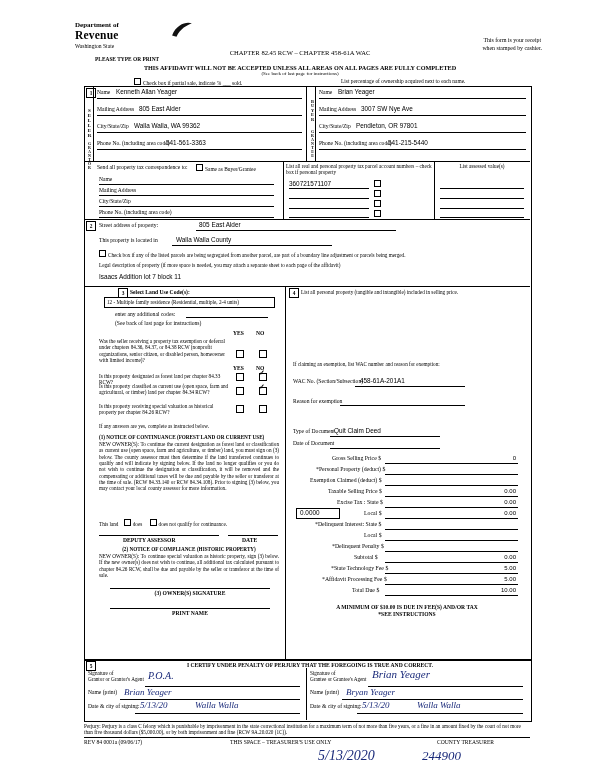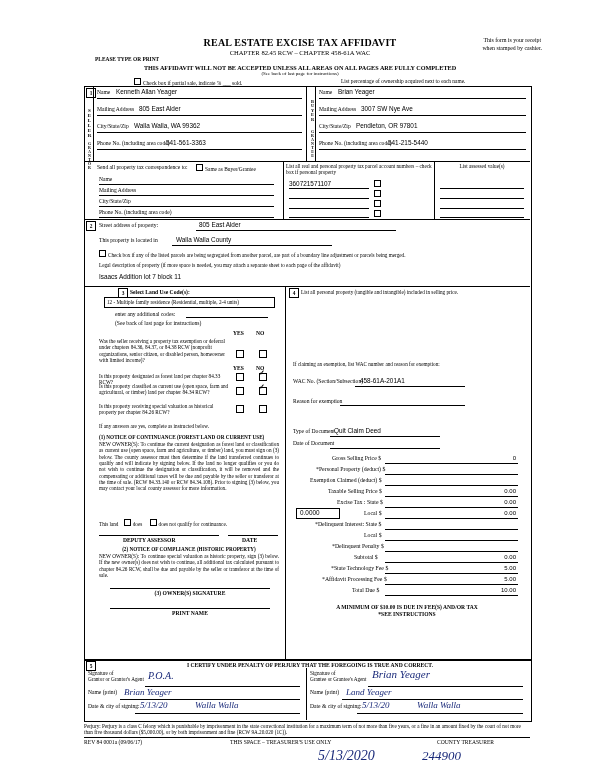--- a/index.html
+++ b/index.html
@@ -46,22 +46,29 @@
   .chk{position:absolute;font-size:7px;line-height:1;font-weight:bold;}
   .blk{position:absolute;font-size:5.2px;line-height:1.22;}
   .selbox{position:absolute;border:1px solid #000;font-size:5.2px;padding:1px 2px;background:#fff;}
   .sig{position:absolute;font-family:"Liberation Serif",serif;font-style:italic;}
 </style>
 </head>
 <body>
 
 <div class="page">
 
-
-  <div class="title">REAL ESTATE EXCISE TAX AFFIDAVIT</div>
+  <div class="logo">
+    <svg class="swoosh" viewBox="0 0 40 32">
+      <path d="M2 28 C10 6, 30 2, 38 6 C30 8, 16 16, 10 30 Z" fill="#111"></path>
+    </svg>
+    <div class="dept">Department of</div>
+    <div class="rev">Revenue</div>
+    <div class="wash">Washington State</div>
+  </div>
+
   <div class="subtitle">CHAPTER 82.45 RCW – CHAPTER 458-61A WAC</div>
   <div class="typeprint">PLEASE TYPE OR PRINT</div>
   <div class="receipt">
     <span>This form is your receipt</span><br>
     <span>when stamped by cashier.</span>
   </div>
   <div class="warn">THIS AFFIDAVIT WILL NOT BE ACCEPTED UNLESS ALL AREAS ON ALL PAGES ARE FULLY COMPLETED</div>
   <div class="seeback">(See back of last page for instructions)</div>
   <div class="partial">
     <span class="ckbox"></span><span>Check box if partial sale, indicate % ___ sold.</span>
@@ -279,21 +286,21 @@
   <div class="blk" style="left:310px;top:670px;width:70px;">Signature of<br>Grantee or Grantee's Agent</div>
   <div class="sig handblue" style="left:148px;top:670px;font-size:10px;">P.O.A.</div>
   <div class="sig handblue" style="left:372px;top:668px;font-size:11px;">Brian Yeager</div>
   <div class="hline" style="left:145px;top:686px;width:155px;height:.6px;"></div>
   <div class="hline" style="left:368px;top:686px;width:155px;height:.6px;"></div>
 
   <div class="fld" style="left:88px;top:689px;">Name (print)</div>
   <div class="sig handblue" style="left:124px;top:687px;font-size:9px;">Brian Yeager</div>
   <div class="hline" style="left:120px;top:699px;width:180px;height:.6px;"></div>
   <div class="fld" style="left:310px;top:689px;">Name (print)</div>
-  <div class="sig handblue" style="left:346px;top:687px;font-size:9px;">Land Yeager</div>
+  <div class="sig handblue" style="left:346px;top:687px;font-size:9px;">Bryan Yeager</div>
   <div class="hline" style="left:342px;top:699px;width:181px;height:.6px;"></div>
 
   <div class="fld" style="left:88px;top:703px;">Date &amp; city of signing:</div>
   <div class="sig handblue" style="left:140px;top:700px;font-size:9px;">5/13/20</div>
   <div class="sig handblue" style="left:195px;top:700px;font-size:9px;">Walla Walla</div>
   <div class="hline" style="left:135px;top:713px;width:165px;height:.6px;"></div>
   <div class="fld" style="left:310px;top:703px;">Date &amp; city of signing:</div>
   <div class="sig handblue" style="left:362px;top:700px;font-size:9px;">5/13/20</div>
   <div class="sig handblue" style="left:417px;top:700px;font-size:9px;">Walla Walla</div>
   <div class="hline" style="left:357px;top:713px;width:166px;height:.6px;"></div>

